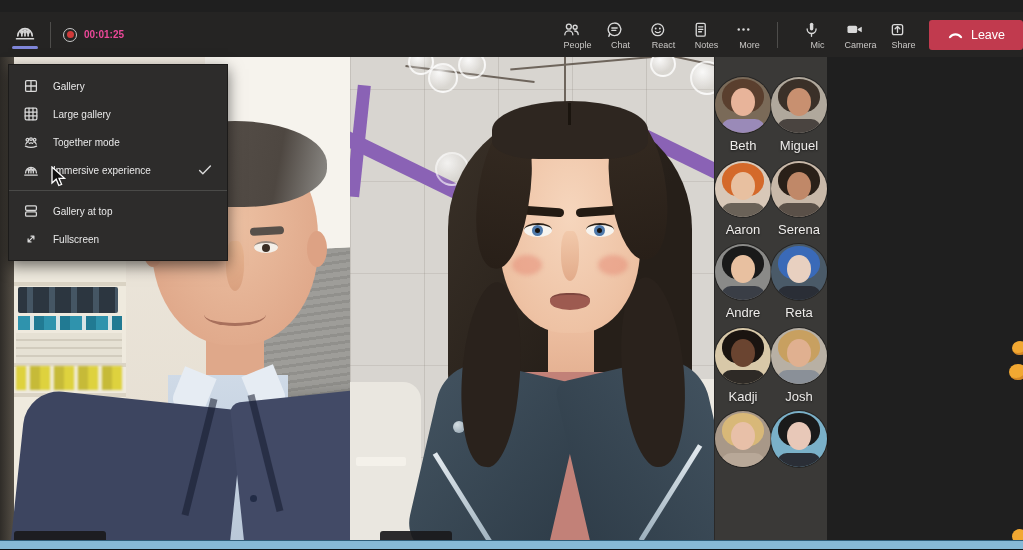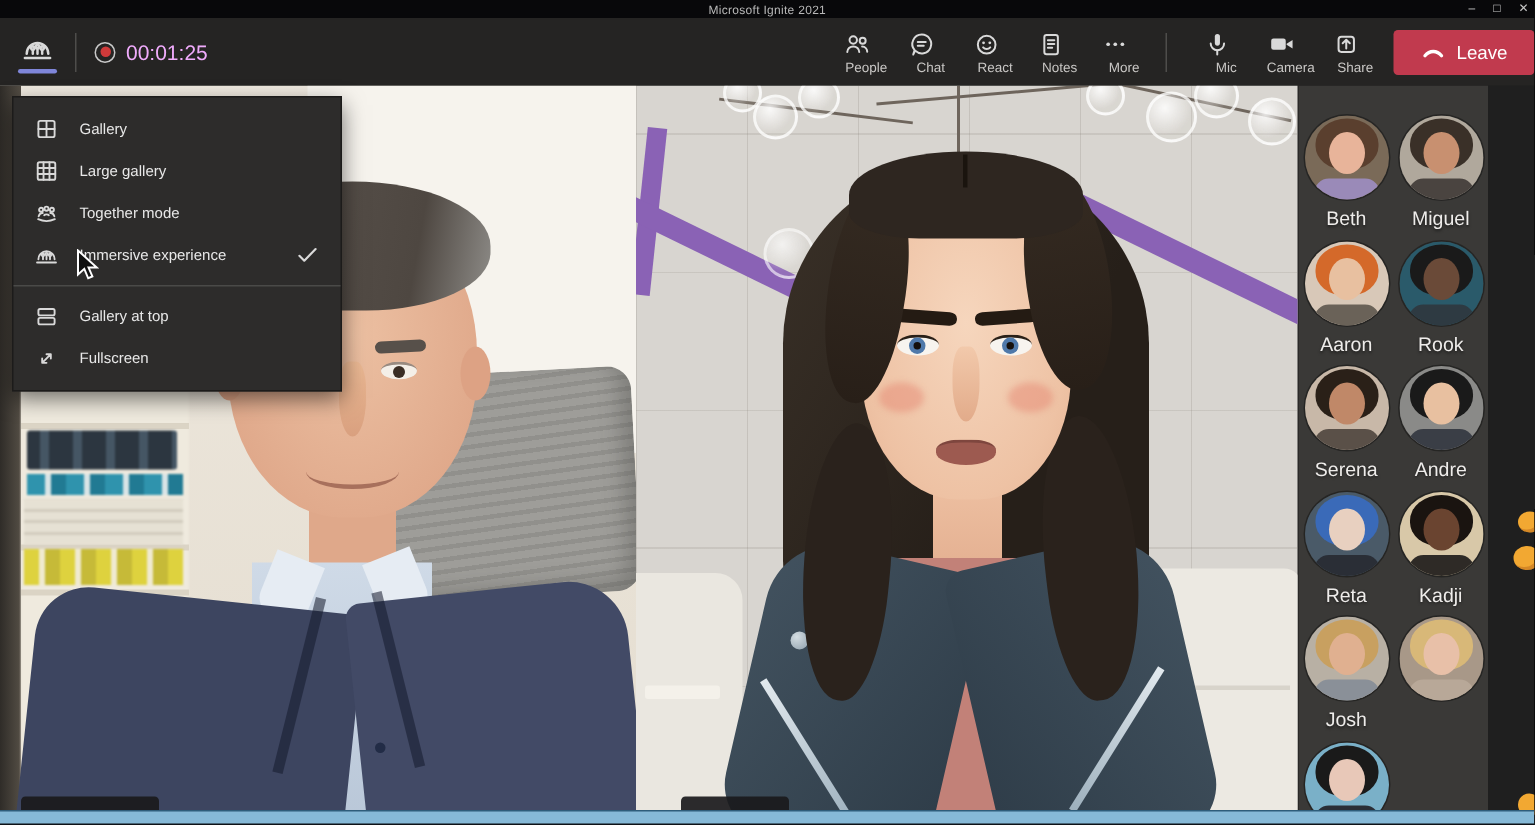--- a/index.html
+++ b/index.html
@@ -13,32 +13,32 @@
   .win-controls span{font-size:8px;color:#c8c8c8;line-height:12px;}
   
   .toolbar{position:absolute;left:0;top:12px;width:100%;height:45px;background:#252423;
            display:flex;align-items:center;z-index:30;}
   .view-btn{margin-left:12px;display:flex;flex-direction:column;align-items:center;cursor:pointer;}
   .view-underline{width:26px;height:3px;border-radius:2px;background:#7f86d9;margin-top:2px;}
   .tb-divider{width:1px;height:26px;background:#4e4d4b;margin:0 12px;}
   .rec{display:flex;align-items:center;gap:7px;}
   .rec-dot{width:12px;height:12px;border-radius:50%;border:1.5px solid #c9c9c9;position:relative;}
   .rec-dot::after{content:"";position:absolute;left:2.5px;top:2.5px;width:7px;height:7px;border-radius:50%;background:#cf3a3a;}
-  .rec-time{font-size:14px;color:#f0abfc;}
+  .rec-time{font-size:10px;color:#ec4899;font-weight:bold;}
   .tb-right{margin-left:auto;display:flex;align-items:center;}
   .tb-group{display:flex;align-items:center;}
   .tb-btn{width:43px;display:flex;flex-direction:column;align-items:center;gap:1px;cursor:pointer;padding:2px 0;}
   .tb-label{font-size:9px;color:#c9c7c5;padding-left:12px;}
   .icn{display:inline-flex;align-items:center;justify-content:center;}
   .icn svg{display:block;}
   .leave-btn{height:30px;min-width:74px;margin-left:10px;background:#c13a4e;border-radius:3px;
              display:flex;align-items:center;justify-content:center;gap:7px;color:#fff;
              font-size:12.5px;cursor:pointer;padding:0 10px;}
   
-  .main{position:absolute;left:0;top:57px;width:992px;height:493px;display:flex;}
+  .main{position:absolute;left:0;top:57px;width:827px;height:493px;display:flex;}
   .tile{position:relative;overflow:hidden;}
   .tile-presenter{width:424px;height:493px;background:linear-gradient(180deg,#efe9df,#e4ddd0);}
   .tile-avatar{width:441px;height:493px;background:#d8d5d0;}
   .shape{position:absolute;}
   
   .lt-strip{left:0;top:0;width:14px;height:493px;background:linear-gradient(90deg,#2f2c28,#544e45);}
   .lt-window{left:205px;top:0;width:219px;height:245px;background:#f6f3ed;}
   .lt-shelf{left:14px;top:140px;width:112px;height:353px;background:#efeade;filter:blur(.6px);}
   .lt-board{left:14px;width:112px;height:4px;background:#dbd4c5;filter:blur(.5px);}
   .lt-darkbooks{left:18px;top:230px;width:100px;height:26px;border-radius:2px;filter:blur(.7px);
@@ -177,28 +177,20 @@
             box-shadow:inset -2px -2px 0 rgba(190,110,30,.55);}
   .reaction.r1{left:1012px;top:341px;width:16px;height:14px;}
   .reaction.r2{left:1009px;top:364px;width:18px;height:16px;}
   .reaction.r3{left:1012px;top:529px;width:15px;height:15px;}
 </style>
 </head>
 <body>
 
 <div class="app">
 
-  <div class="titlebar">
-    <span class="wtitle">Microsoft Ignite 2021</span>
-    <div class="win-controls">
-      <span>–</span>
-      <span>□</span>
-      <span>✕</span>
-    </div>
-  </div>
 
   <div class="toolbar">
     <div class="view-btn">
       <span class="icn" id="view-btn-icon">
           <svg width="24" height="24" viewBox="0 0 20 20" fill="none" stroke="#d9d9d9" stroke-width="1.4" stroke-linecap="round" stroke-linejoin="round">
             <path d="M4 13.2a6 6 0 0 1 12 0"></path>
             <path d="M3 15.6h14"></path>
             <circle cx="7.4" cy="10" r=".9"></circle>
             <circle cx="10" cy="9.3" r=".9"></circle>
             <circle cx="12.6" cy="10" r=".9"></circle>
@@ -440,29 +432,20 @@
         <div class="p-tile">
           <div class="p-avatar" style="--bg: #d8c8b8; --hair: #d4692a; --skin: #e8c0a0; --top: #6a6258;">
             <span class="av-bg"></span>
             <span class="av-hair"></span>
             <span class="av-face"></span>
             <span class="av-body"></span>
           </div>
           <div class="p-name">Aaron</div>
         </div>
         <div class="p-tile">
-          <div class="p-avatar" style="--bg: #2a5a6a; --hair: #1a1a1a; --skin: #6a4a38; --top: #2e3a42;">
-            <span class="av-bg"></span>
-            <span class="av-hair"></span>
-            <span class="av-face"></span>
-            <span class="av-body"></span>
-          </div>
-          <div class="p-name">Rook</div>
-        </div>
-        <div class="p-tile">
           <div class="p-avatar" style="--bg: #c8b8a8; --hair: #2a2018; --skin: #c08868; --top: #5a5048;">
             <span class="av-bg"></span>
             <span class="av-hair"></span>
             <span class="av-face"></span>
             <span class="av-body"></span>
           </div>
           <div class="p-name">Serena</div>
         </div>
         <div class="p-tile">
           <div class="p-avatar" style="--bg: #8a8a88; --hair: #1a1a1a; --skin: #e8c0a0; --top: #3a3e46;">

